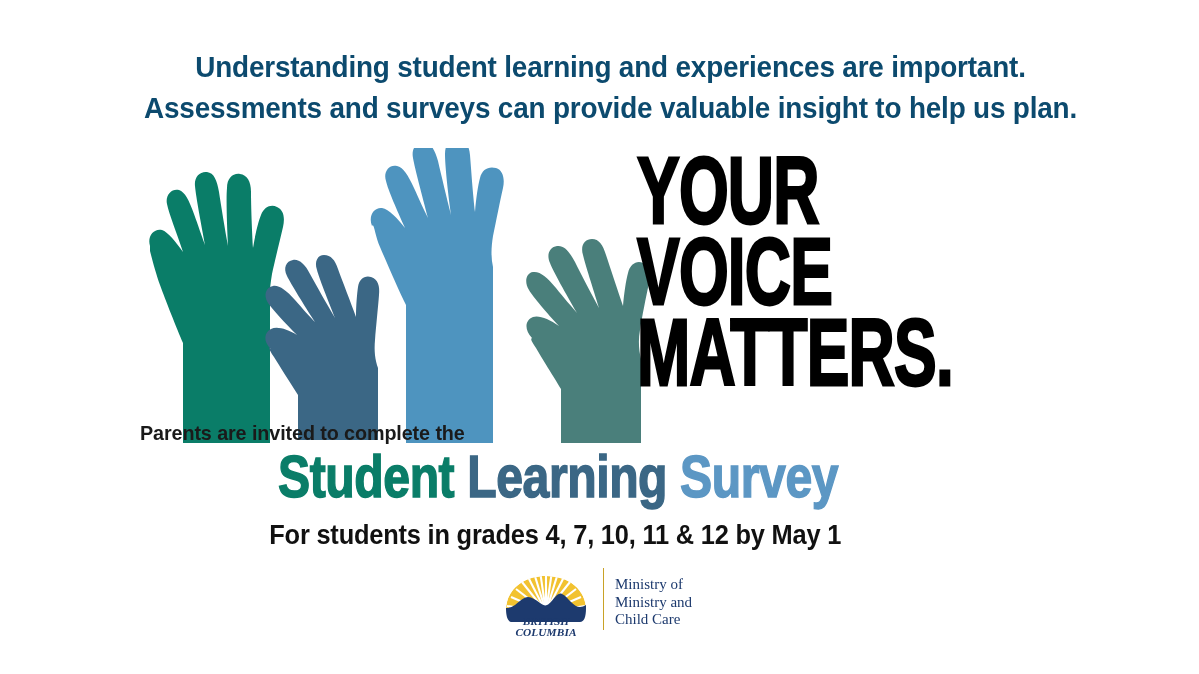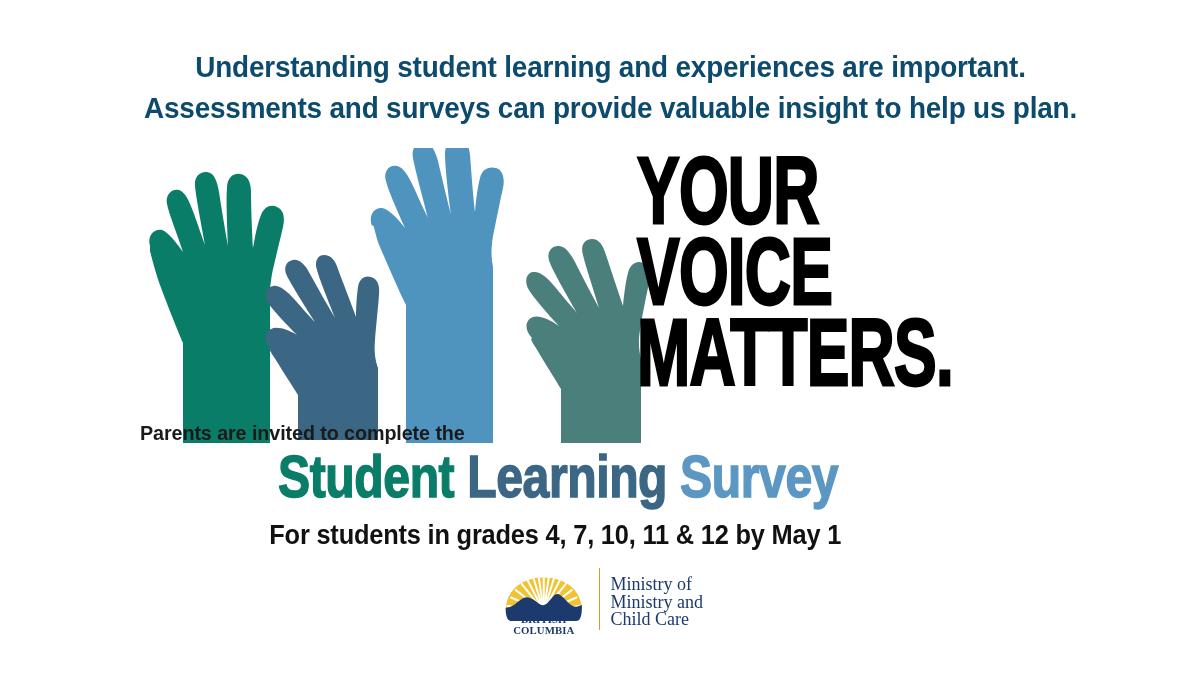--- a/index.html
+++ b/index.html
@@ -128,32 +128,33 @@
     top: 566px;
     width: 205px;
     height: 72px;
     display: flex;
     align-items: flex-start;
   }
   .bc-mark {
     width: 96px;
     height: 72px;
     position: relative;
+    font-style: italic;
   }
   .bc-mark svg { display:block; width:100%; height:100%; }
   .bc-divider {
     width: 1px;
     height: 62px;
     background: #c9a227;
     margin: 2px 11px 0 9px;
     flex: none;
   }
   .bc-ministry {
     font-family: "Liberation Serif", serif;
-    font-size: 18px;
+    font-size: 15px;
     line-height: 17.5px;
     color: #1d3a6e;
     padding-top: 10px;
     white-space: nowrap;
   }
 </style>
 </head>
 <body>
 
 <div class="poster">

